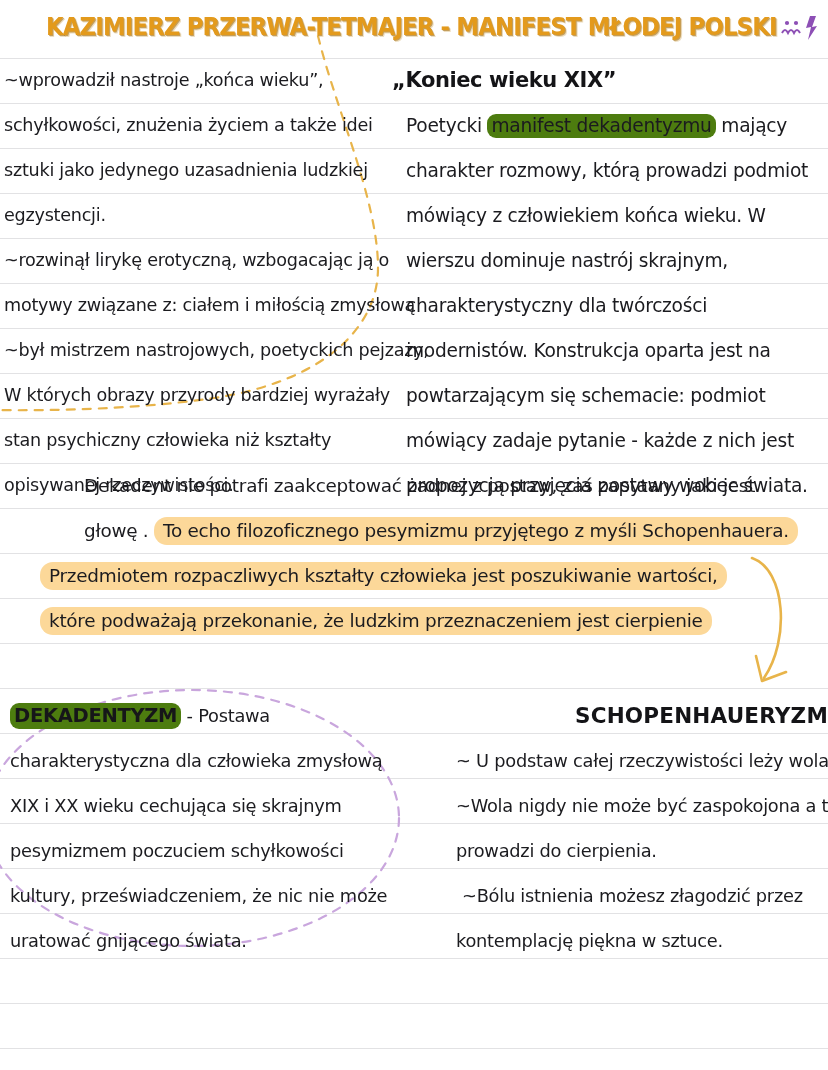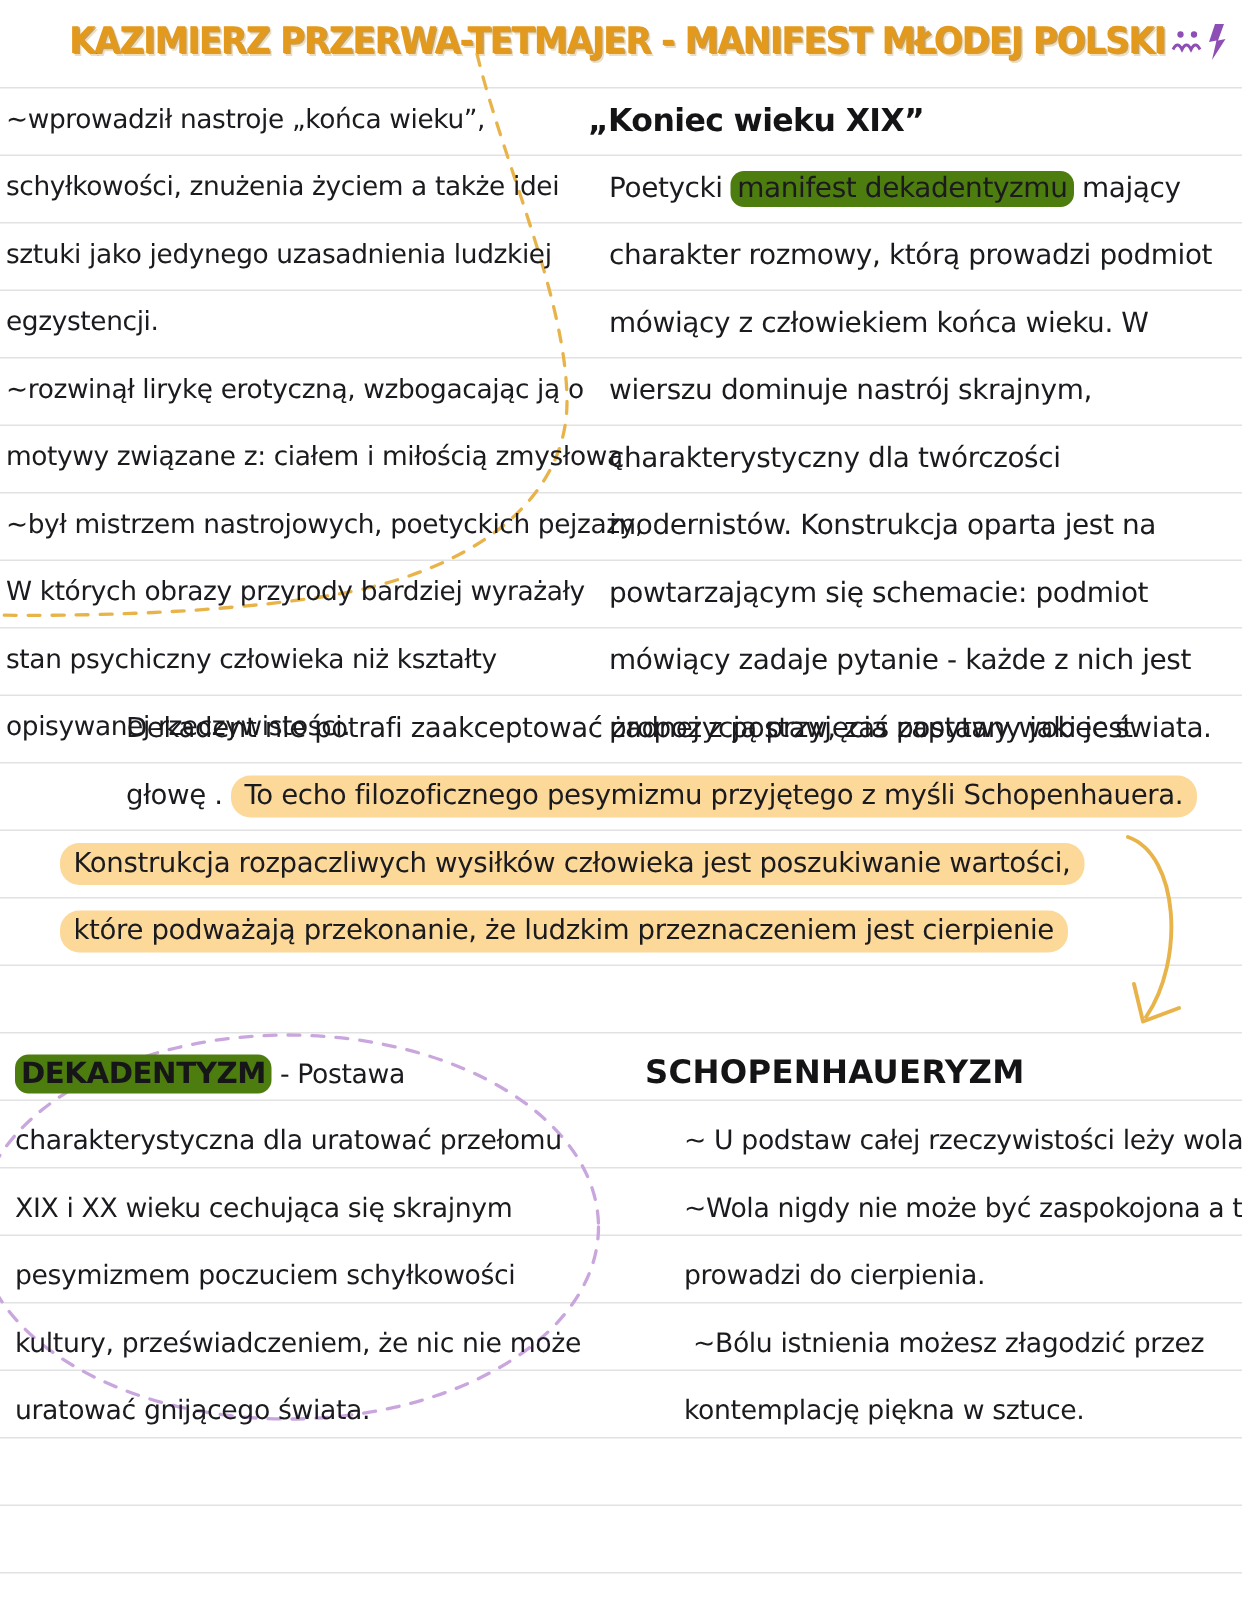--- a/index.html
+++ b/index.html
@@ -162,21 +162,21 @@
 
   
   #br-block {
     left: 430px;
     top: 693px;
     width: 398px;
   }
   #br-heading {
     height: 45px;
     line-height: 45px;
-    text-align: left;
+    text-align: right;
     font-family: "DejaVu Sans", sans-serif;
     font-weight: bold;
     font-size: 21.5px;
     letter-spacing: 0.2px;
     color: #141417;
   }
   #br-block .hwline {
     height: 45px;
     white-space: nowrap;
     font-size: 17.8px;
@@ -274,27 +274,27 @@
     <div class="hwline">charakterystyczny dla twórczości</div>
     <div class="hwline">modernistów. Konstrukcja oparta jest na</div>
     <div class="hwline">powtarzającym się schemacie: podmiot</div>
     <div class="hwline">mówiący zadaje pytanie -  każde z nich jest</div>
     <div class="hwline">propozycją przyjęcia postawy wobec świata.</div>
   </div>
 
   <div class="layer hw" id="mid-block">
     <div class="hwline">Dekadent nie potrafi zaakceptować żadnej z postaw, zaś zapytany jaki jest</div>
     <div class="hwline"><span>głowę . </span><span class="hl-orange">To echo filozoficznego pesymizmu przyjętego z myśli Schopenhauera.</span></div>
-    <div class="hwline indent-hi"><span class="hl-orange">Konstrukcja rozpaczliwych wysiłków człowieka jest poszukiwanie wartości,</span></div>
+    <div class="hwline indent-hi"><span class="hl-orange">Przedmiotem rozpaczliwych kształty człowieka jest poszukiwanie wartości,</span></div>
     <div class="hwline indent-hi"><span class="hl-orange">które podważają przekonanie, że ludzkim przeznaczeniem jest cierpienie</span></div>
   </div>
 
   <div class="layer hw" id="bl-block">
     <div class="hwline"><span id="bl-title" class="hl-purple">DEKADENTYZM</span><span> - Postawa</span></div>
-    <div class="hwline">charakterystyczna dla uratować przełomu</div>
+    <div class="hwline">charakterystyczna dla człowieka zmysłową</div>
     <div class="hwline">XIX i XX wieku cechująca się skrajnym</div>
     <div class="hwline">pesymizmem poczuciem schyłkowości</div>
     <div class="hwline">kultury, przeświadczeniem, że nic nie może</div>
     <div class="hwline">uratować gnijącego świata.</div>
   </div>
 
   <div class="layer hw" id="br-block">
     <div id="br-heading">SCHOPENHAUERYZM</div>
     <div class="hwline">~ U podstaw całej rzeczywistości leży wola.</div>
     <div class="hwline">~Wola nigdy nie może być zaspokojona a to</div>

